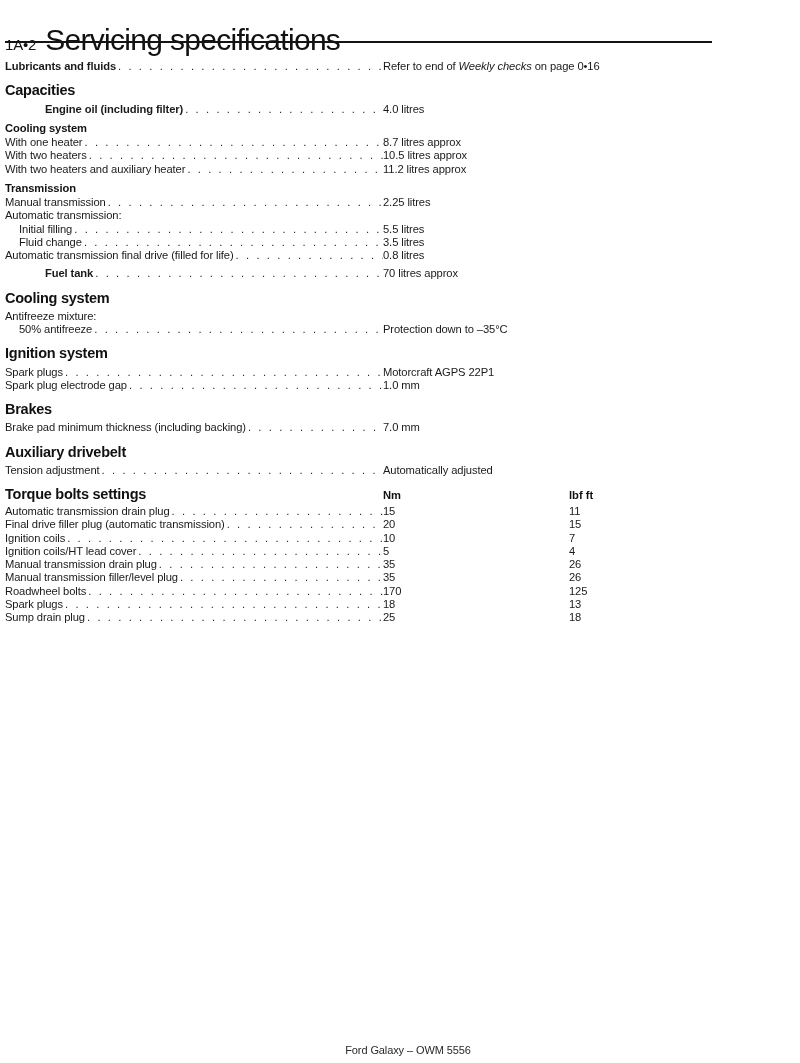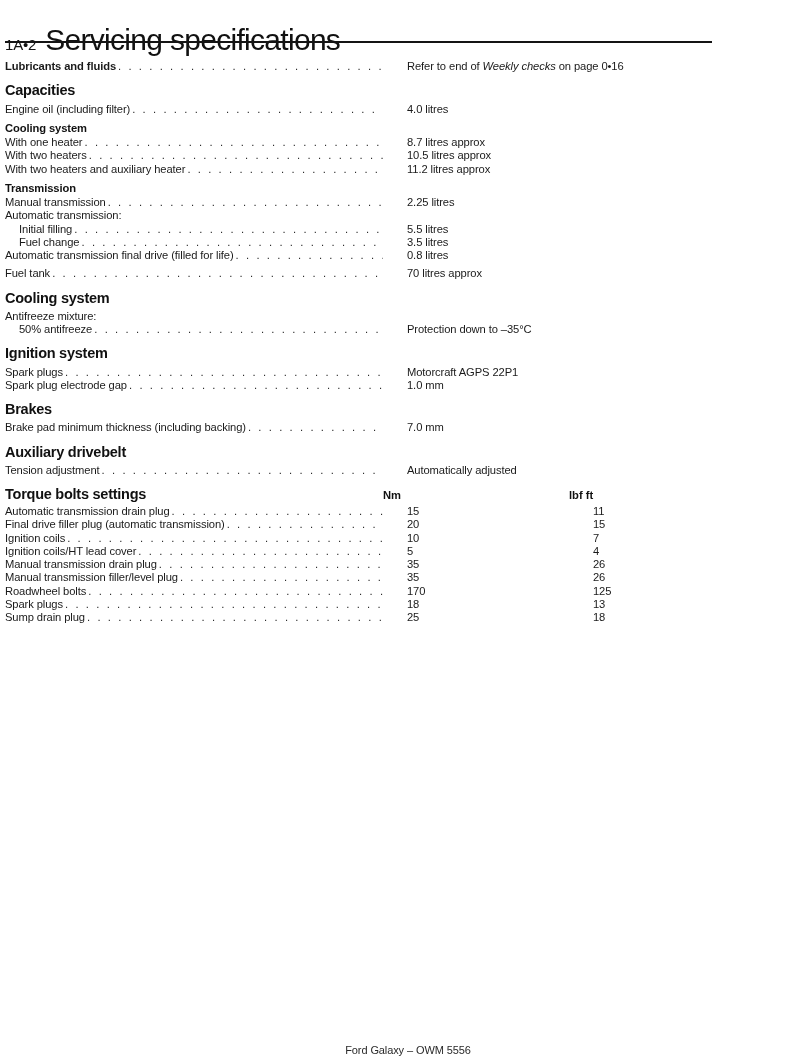--- a/index.html
+++ b/index.html
@@ -96,40 +96,39 @@
     letter-spacing: -0.1px;
   }
   .row .label-wrap {
     width: 378px;
     display: flex;
     align-items: baseline;
     overflow: hidden;
     white-space: nowrap;
   }
   .row .label { white-space: nowrap; }
-  .row.bold .label { font-weight: normal; }
+  .row.bold .label { font-weight: bold; margin-left: 40px; }
   .row.bold-lead .label { font-weight: bold; }
   .leader {
     flex: 1 1 auto;
     overflow: hidden;
     white-space: nowrap;
     margin-left: 2px;
     letter-spacing: 2.1px;
     font-size: 11.2px;
     color: #2a2a2a;
     min-width: 0;
   }
   .leader::before {
     content: ". . . . . . . . . . . . . . . . . . . . . . . . . . . . . . . . . . . . . . . . . . . . . . . . . . . . . . . . . . . . . . . . . . . . . . . . . . . . . . .";
   }
   .row .value {
     width: 186px;
     white-space: nowrap;
     flex: 0 0 auto;
-    margin-left: 24px;
   }
   .row .value2 {
     white-space: nowrap;
     flex: 0 0 auto;
   }
   .row.headline .value,
   .row.headline .value2 { font-weight: bold; }
 
   .indent1 .label { padding-left: 14px; }
 
@@ -244,21 +243,21 @@
       </div>
       <div class="row indent1">
         <span class="label-wrap">
           <span class="label">Initial filling</span>
           <span class="leader"></span>
         </span>
         <span class="value">5.5 litres</span>
       </div>
       <div class="row indent1">
         <span class="label-wrap">
-          <span class="label">Fuel change</span>
+          <span class="label">Fluid change</span>
           <span class="leader"></span>
         </span>
         <span class="value">3.5 litres</span>
       </div>
       <div class="row">
         <span class="label-wrap">
           <span class="label">Automatic transmission final drive (filled for life)</span>
           <span class="leader"></span>
         </span>
         <span class="value">0.8 litres</span>

